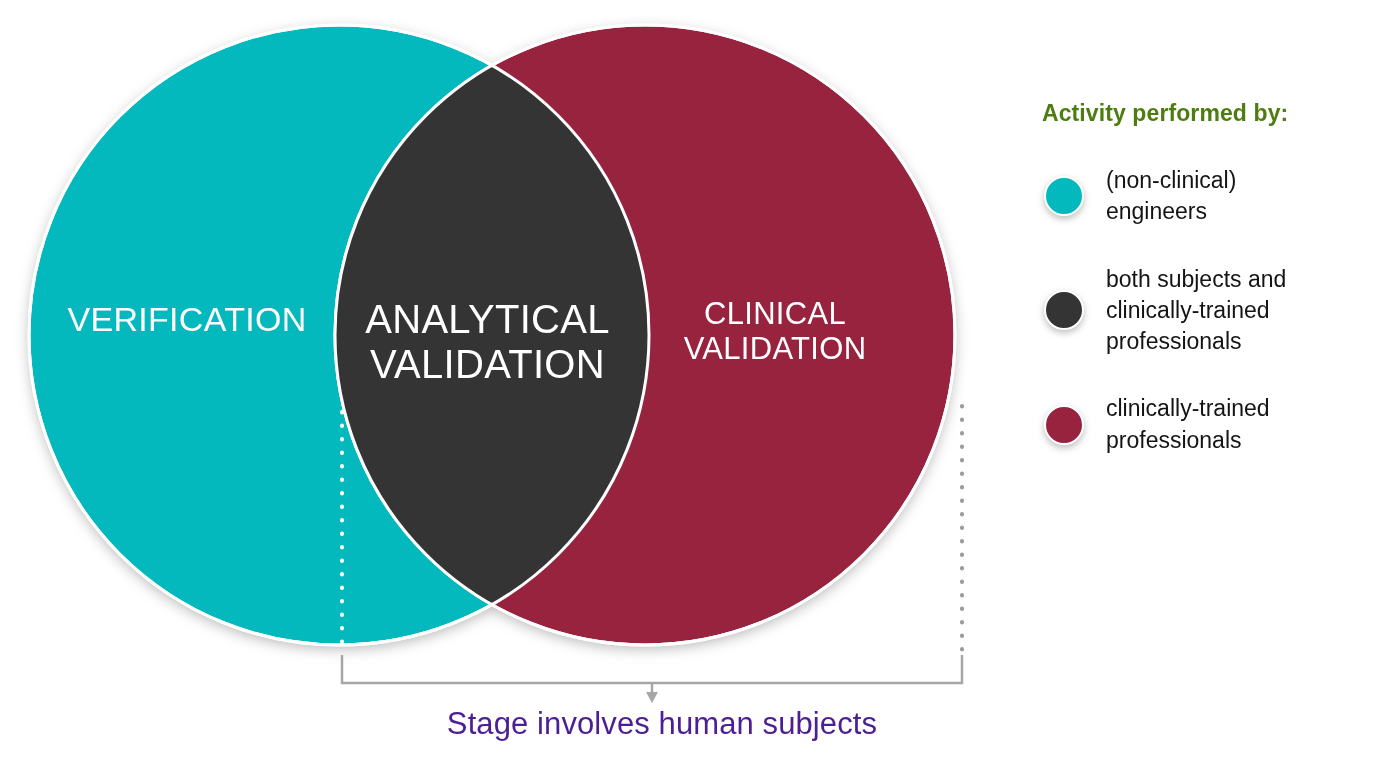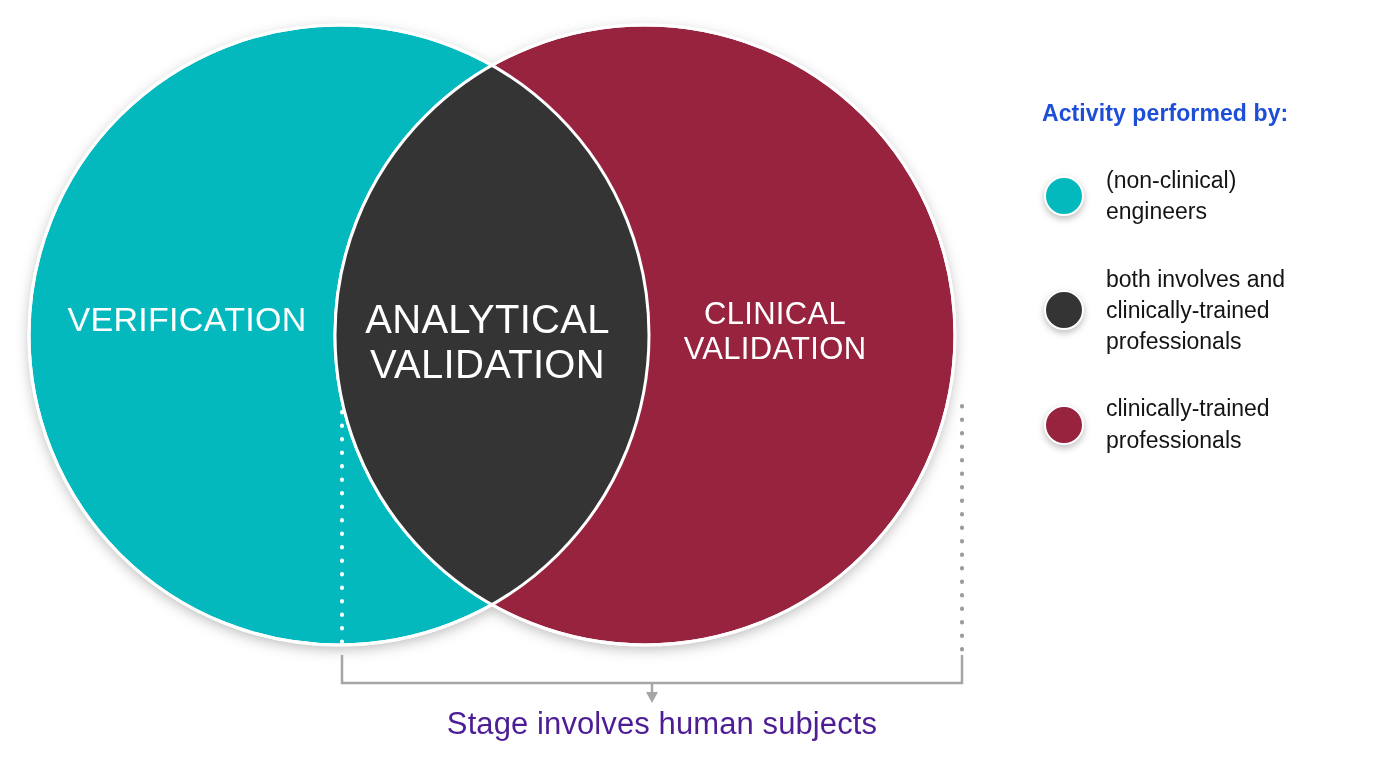--- a/index.html
+++ b/index.html
@@ -65,21 +65,21 @@
   }
   #legend {
     position: absolute;
     left: 1036px;
     top: 100px;
     width: 360px;
   }
   #legend-title {
     font-size: 23px;
     font-weight: bold;
-    color: #1d4ed8;
+    color: #4d7c0f;
     margin: 0 0 38px 6px;
     letter-spacing: 0.1px;
   }
   .legend-row {
     position: relative;
     display: flex;
     align-items: center;
     margin-bottom: 36px;
     min-height: 56px;
   }
@@ -169,21 +169,21 @@
         <span class="legend-swatch" style="background:#03B9BE"></span>
       </span>
       <span class="legend-text">(non-clinical)
 engineers</span>
     </div>
 
     <div class="legend-row row-tall">
       <span class="legend-swatch-wrap">
         <span class="legend-swatch" style="background:#343434"></span>
       </span>
-      <span class="legend-text">both involves and
+      <span class="legend-text">both subjects and
 clinically-trained
 professionals</span>
     </div>
 
     <div class="legend-row">
       <span class="legend-swatch-wrap">
         <span class="legend-swatch" style="background:#97233F"></span>
       </span>
       <span class="legend-text">clinically-trained
 professionals</span>

